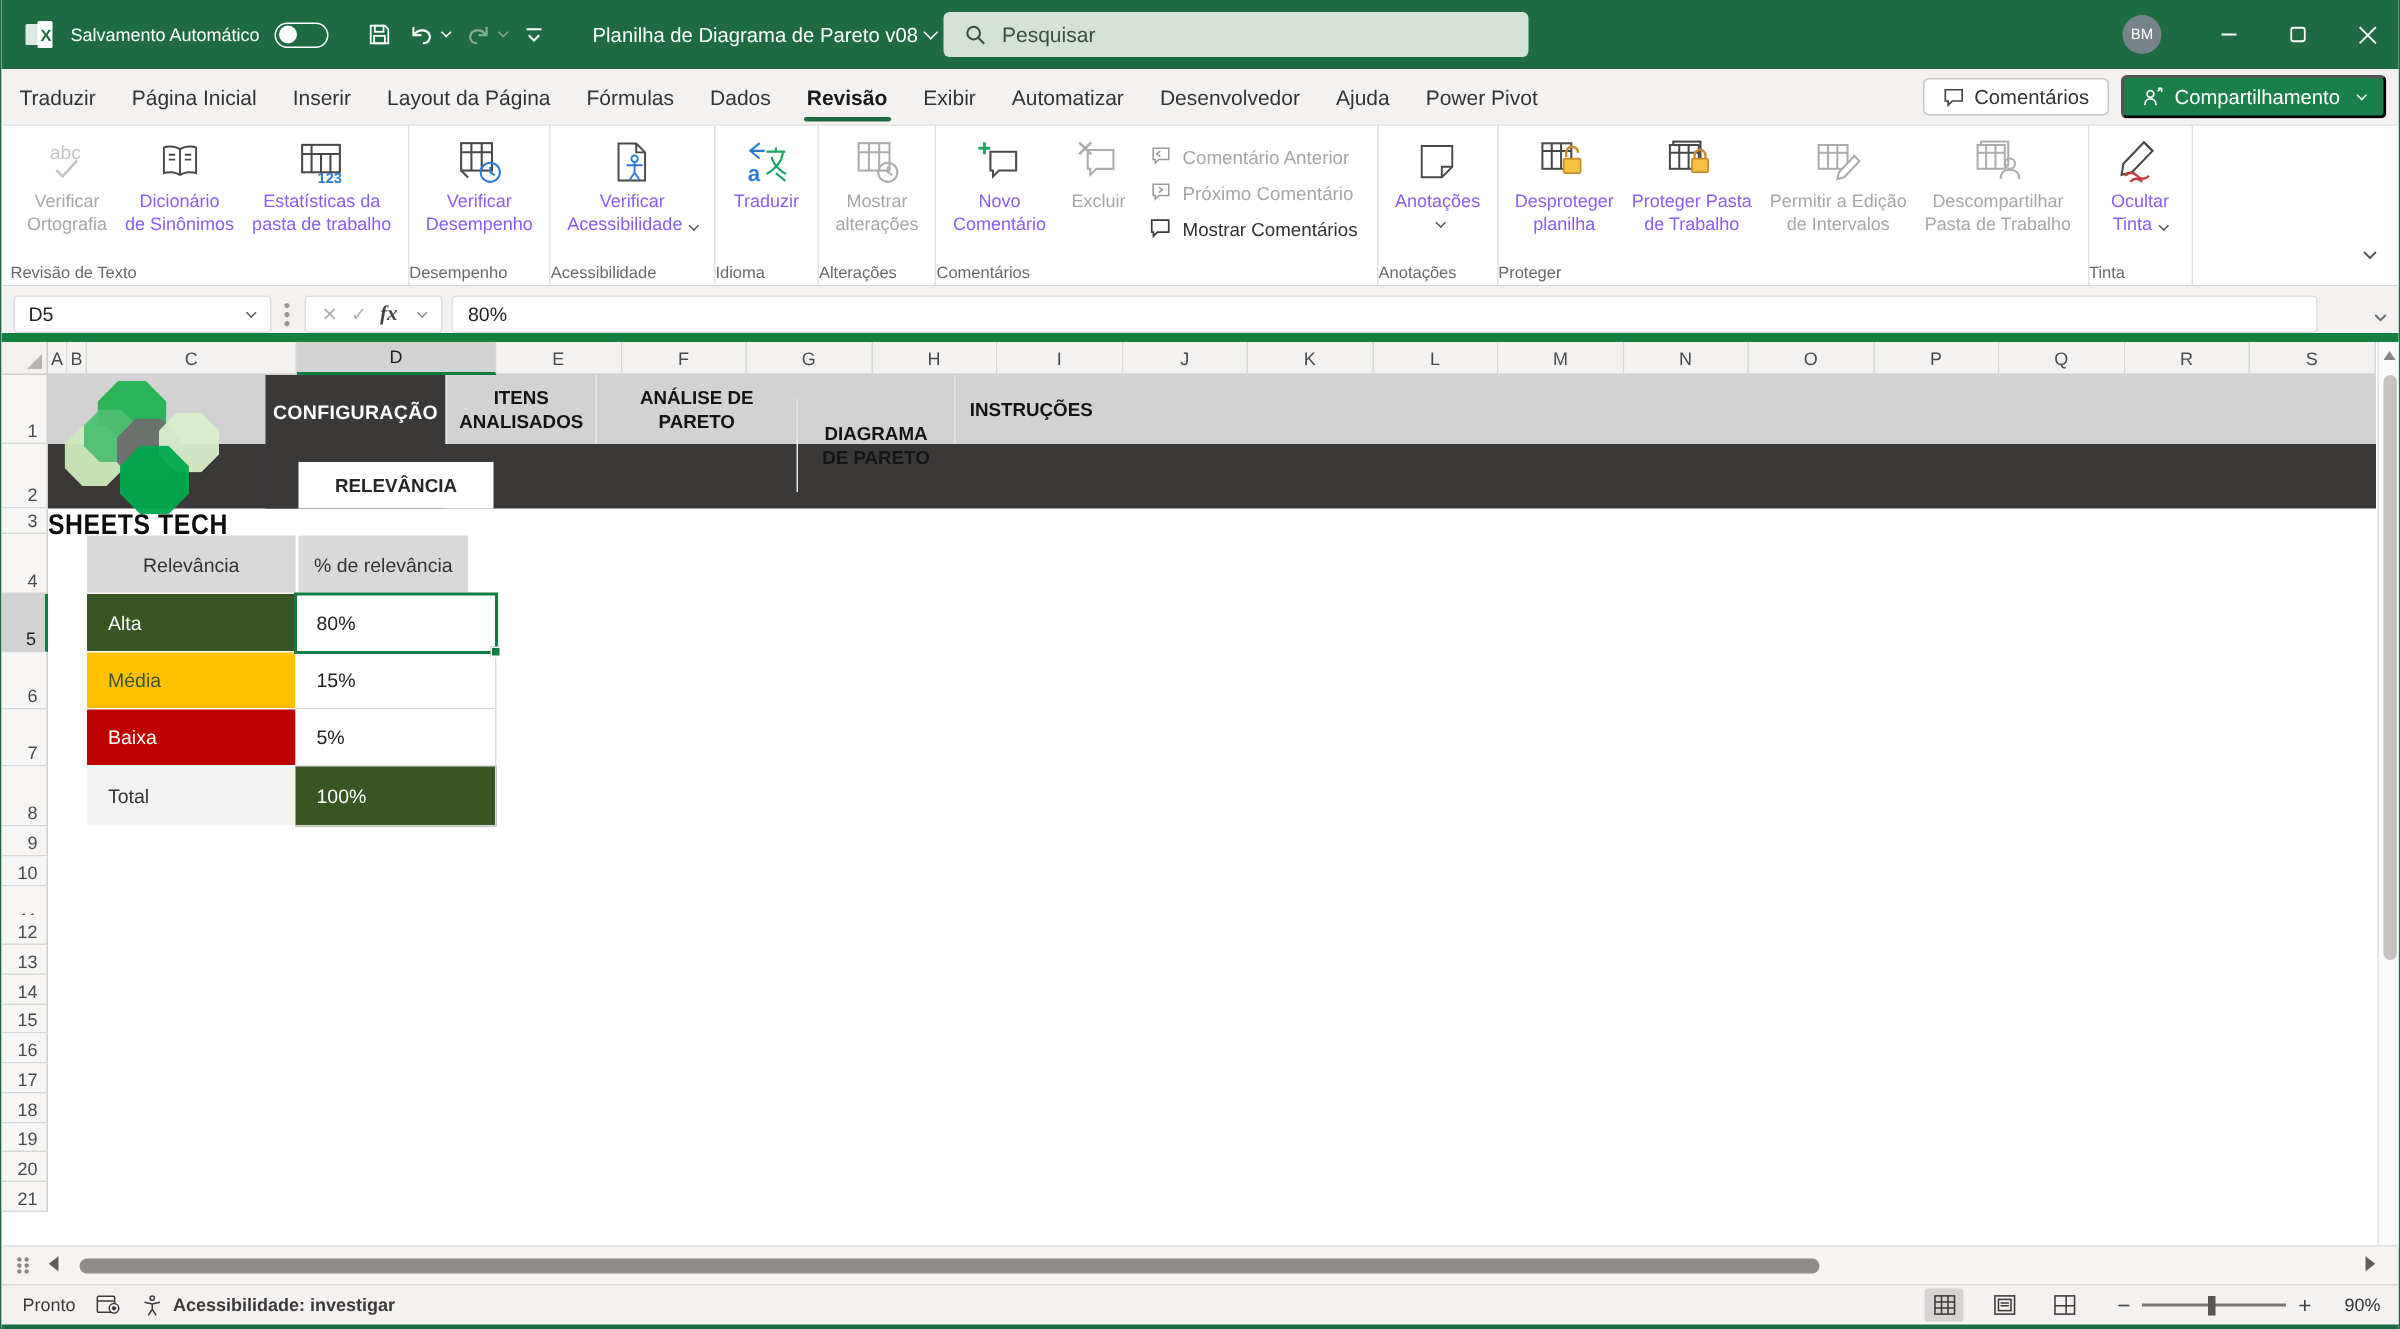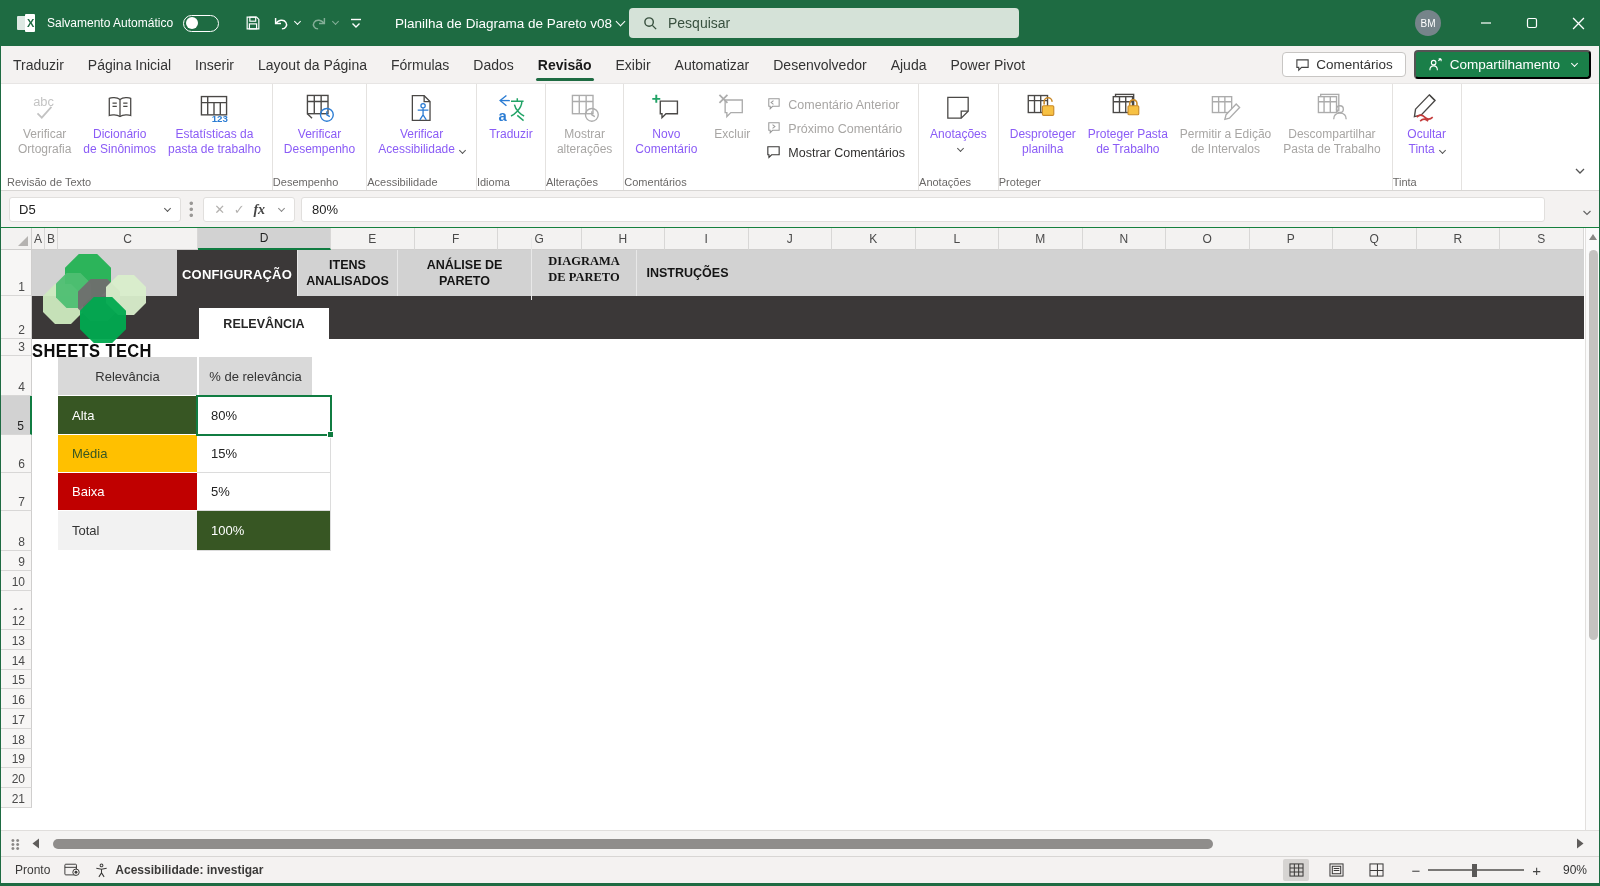--- a/index.html
+++ b/index.html
@@ -56,21 +56,21 @@
   .rbtn.disabled .rlb { color:#a8a6a4; }
   .rbtn.disabled .ric { opacity:.45; filter:grayscale(1); }
   .rstack { display:flex; flex-direction:column; justify-content:flex-start; gap:3px; padding:4px 8px 0 4px; }
   .rsitem { display:flex; align-items:center; gap:6px; font-size:12.5px; color:#323130; cursor:pointer; white-space:nowrap; height:21px; }
   .rsitem.disabled { color:#a8a6a4; cursor:default; }
   .rsitem.disabled svg { opacity:.55; filter:grayscale(1); }
   .ribbon-collapse { position:absolute; right:14px; bottom:8px; color:#555; cursor:pointer; }
 
   
   .fbar { position:absolute; top:191px; left:0; width:1600px; height:37px; background:#f4f2f1;
-          border-bottom:1px solid #15803d; display:flex; align-items:center; }
+          border-bottom:6px solid #15803d; display:flex; align-items:center; }
   .namebox { position:absolute; left:8px; top:6px; width:172px; height:25px; background:#fff; border:1px solid #e1dfdd;
              border-radius:3px; display:flex; align-items:center; font-size:13px; color:#222; padding-left:9px; cursor:pointer; }
   .namebox .chev { color:#555; margin-left:auto; margin-right:10px; }
   .fdots { position:absolute; left:188px; top:10px; color:#9a9896; font-size:13px; letter-spacing:0; line-height:6px; }
   .fxbox { position:absolute; left:202px; top:6px; width:92px; height:25px; background:#fff; border:1px solid #e1dfdd;
            border-radius:3px; display:flex; align-items:center; justify-content:space-around; padding:0 6px; }
   .fxbox .gx { color:#b3b1af; font-size:13px; cursor:default; }
   .fxbox .fx { font-family:"Liberation Serif",serif; font-style:italic; font-weight:bold; font-size:14px; color:#444; cursor:pointer; }
   .fxfield { position:absolute; left:300px; top:6px; width:1244px; height:25px; background:#fff; border:1px solid #e1dfdd;
              border-radius:3px; display:flex; align-items:center; font-size:13px; color:#1f1f1f; padding-left:10px; cursor:text; }
@@ -521,21 +521,21 @@
     <div class="abs darkband" style="left: 31px; top: 68px; width: 1552px; height: 43px;"></div>
     <div class="abs navtab-active" style="left: 176px; top: 22px; width: 120px; height: 89px; padding-bottom: 41px;">CONFIGURAÇÃO</div>
     <div class="abs navtab" style="left: 296px; top: 22px; width: 100px; height: 46px;">
       <div>ITENS</div>
       <div>ANALISADOS</div>
     </div>
     <div class="abs navtab" style="left: 396px; top: 22px; width: 134px; height: 46px;">
       <div>ANÁLISE DE</div>
       <div>PARETO</div>
     </div>
-    <div class="abs navtab" style="left: 530px; top: 10px; width: 105px; height: 62px; font-family: Liberation Serif, serif;">
+    <div class="abs navtab" style="left: 530px; top: 38px; width: 105px; height: 62px;">
       <div>DIAGRAMA</div>
       <div>DE PARETO</div>
     </div>
     <div class="abs navtab" style="left: 635px; top: 22px; width: 102px; height: 46px;">
       <div>INSTRUÇÕES</div>
     </div>
     <div class="abs subtab" style="left: 198px; top: 80px; width: 130px; height: 31px;">RELEVÂNCIA</div>
     <div class="abs" style="left: 42px; top: 26px; width: 100px; height: 86px; z-index: 2;">
       <div class="oct" style="background: rgb(35, 178, 83); left: 22px; top: 0px; width: 46px; height: 46px; opacity: 0.95;"></div>
       <div class="oct" style="background: rgb(205, 234, 191); left: 0px; top: 30px; width: 40px; height: 40px; opacity: 0.95;"></div>

